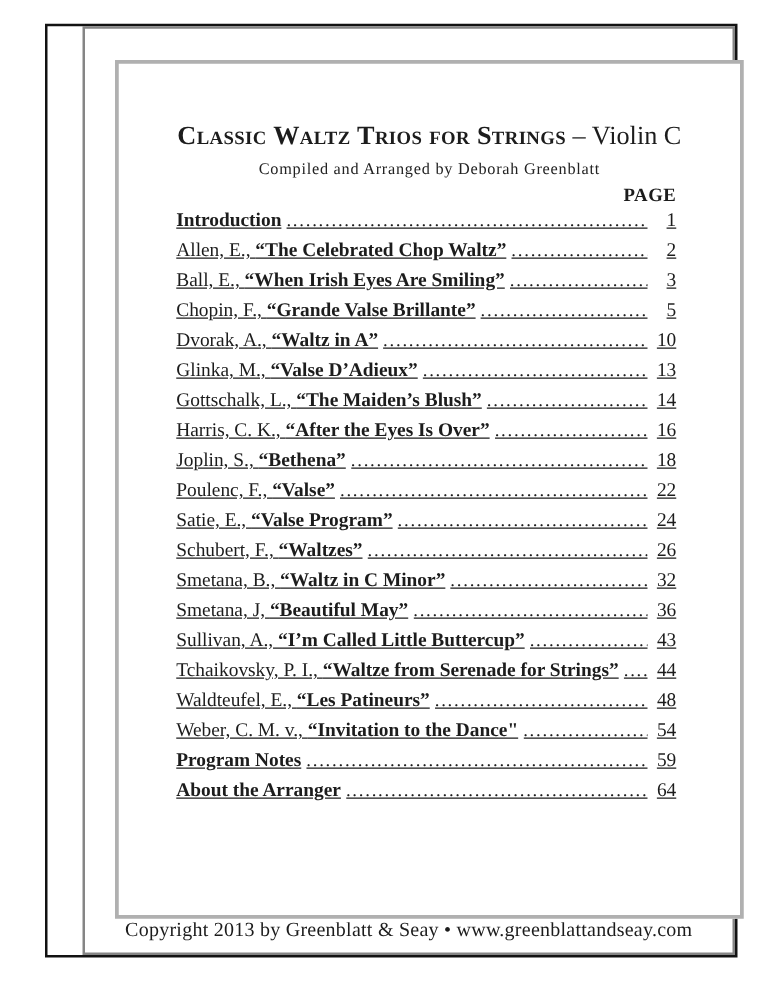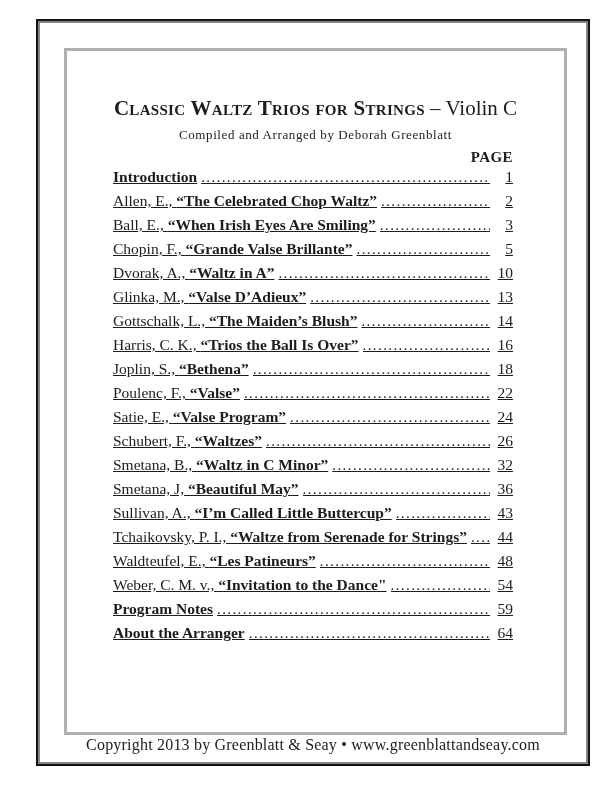--- a/index.html
+++ b/index.html
@@ -22,20 +22,21 @@
   }
   
   .outer-frame {
     position: absolute;
     left: 36px;
     top: 19px;
     width: 554px;
     height: 747px;
     border: 2px solid #121212;
     box-sizing: border-box;
+    padding-left: 28px;
   }
   .outer-frame-inner {
     width: 100%;
     height: 100%;
     border: 2px solid #858585;
     box-sizing: border-box;
     position: relative;
   }
   
   .content-frame {
@@ -179,21 +180,21 @@
     <span class="toc-page">13</span>
   </div>
 
   <div class="toc-row">
     <span class="toc-text"><span class="toc-composer">Gottschalk, L., </span><span class="toc-title">“The Maiden’s Blush”</span></span>
     <span class="toc-leader"></span>
     <span class="toc-page">14</span>
   </div>
 
   <div class="toc-row">
-    <span class="toc-text"><span class="toc-composer">Harris, C. K., </span><span class="toc-title">“Trios the Ball Is Over”</span></span>
+    <span class="toc-text"><span class="toc-composer">Harris, C. K., </span><span class="toc-title">“After the Eyes Is Over”</span></span>
     <span class="toc-leader"></span>
     <span class="toc-page">16</span>
   </div>
 
   <div class="toc-row">
     <span class="toc-text"><span class="toc-composer">Joplin, S., </span><span class="toc-title">“Bethena”</span></span>
     <span class="toc-leader"></span>
     <span class="toc-page">18</span>
   </div>
 

